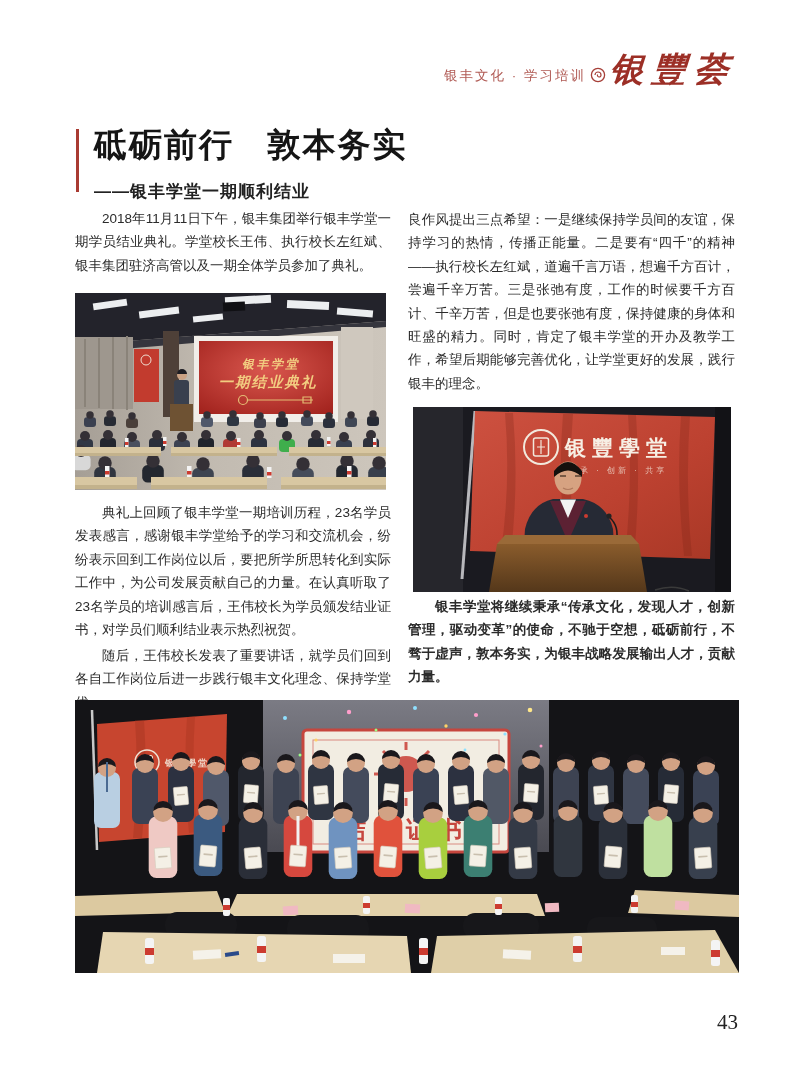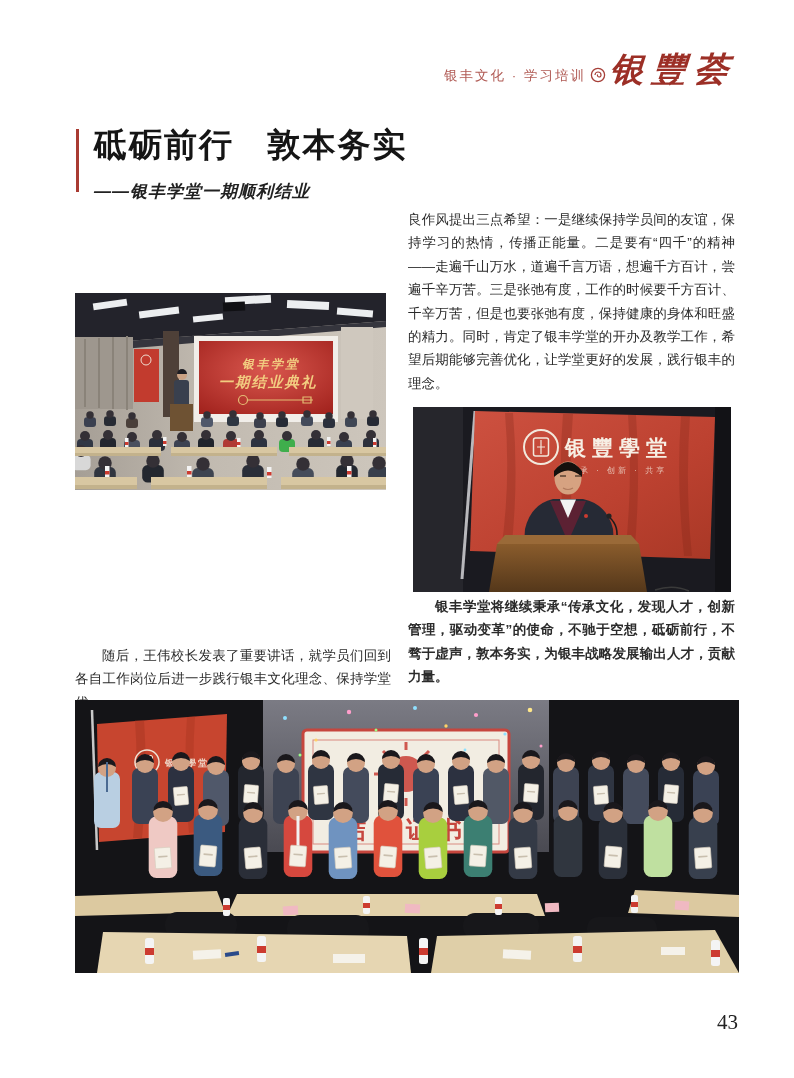--- a/index.html
+++ b/index.html
@@ -19,21 +19,21 @@
     transform:skewX(-4deg);
   }
 
   
   .title-block{position:absolute;left:76px;top:126px;}
   .accent-bar{position:absolute;left:0;top:3px;width:3px;height:63px;background:#a93b32;}
   .article-title{
     margin:0 0 16px 18px;font-size:33px;font-weight:900;color:#151515;
     letter-spacing:2px;white-space:pre;line-height:1.15;
   }
-  .article-subtitle{margin:9px 0 0 18px;font-size:17px;font-weight:bold;color:#222;letter-spacing:1px;font-style:italic;}
+  .article-subtitle{margin:9px 0 0 18px;font-size:17px;font-weight:bold;color:#222;letter-spacing:1px;}
 
   
   .para{
     position:absolute;font-size:13.5px;line-height:23.4px;text-align:justify;
     color:#2b2b2b;margin:0;
   }
   .indent{text-indent:2em;}
   .p1{left:75px;top:207px;width:316px;}
   .p2{left:75px;top:501px;width:316px;}
   .p3a{left:75px;top:644px;width:316px;}
@@ -70,22 +70,24 @@
     </span>
     <span class="logo-script">银豐荟</span>
   </div>
 
   <div class="title-block">
     <div class="accent-bar"></div>
     <h1 class="article-title">砥砺前行   敦本务实</h1>
     <div class="article-subtitle">——银丰学堂一期顺利结业</div>
   </div>
 
+  <p class="para indent p1">2018年11月11日下午，银丰集团举行银丰学堂一期学员结业典礼。学堂校长王伟、执行校长左红斌、银丰集团驻济高管以及一期全体学员参加了典礼。</p>
+  <p class="para indent p2">典礼上回顾了银丰学堂一期培训历程，23名学员发表感言，感谢银丰学堂给予的学习和交流机会，纷纷表示回到工作岗位以后，要把所学所思转化到实际工作中，为公司发展贡献自己的力量。在认真听取了23名学员的培训感言后，王伟校长为学员颁发结业证书，对学员们顺利结业表示热烈祝贺。</p>
   <p class="para indent p3a">随后，王伟校长发表了重要讲话，就学员们回到各自工作岗位后进一步践行银丰文化理念、保持学堂优</p>
-  <p class="para p3b">良作风提出三点希望：一是继续保持学员间的友谊，保持学习的热情，传播正能量。二是要有“四千”的精神——走遍千山万水，道遍千言万语，想遍千方百计，尝遍千辛万苦。三是张弛有度，工作的时候要千方百计、千辛万苦，但是也要张弛有度，保持健康的身体和旺盛的精力。同时，肯定了银丰学堂的开办及教学工作，希望后期能够完善优化，让学堂更好的发展，践行银丰的理念。</p>
+  <p class="para p3b">良作风提出三点希望：一是继续保持学员间的友谊，保持学习的热情，传播正能量。二是要有“四千”的精神——执行校长左红斌，道遍千言万语，想遍千方百计，尝遍千辛万苦。三是张弛有度，工作的时候要千方百计、千辛万苦，但是也要张弛有度，保持健康的身体和旺盛的精力。同时，肯定了银丰学堂的开办及教学工作，希望后期能够完善优化，让学堂更好的发展，践行银丰的理念。</p>
   <p class="para indent p4">银丰学堂将继续秉承“传承文化，发现人才，创新管理，驱动变革”的使命，不驰于空想，砥砺前行，不骛于虚声，敦本务实，为银丰战略发展输出人才，贡献力量。</p>
 
   <figure class="photo1">
     <svg viewBox="0 0 311 197" preserveAspectRatio="none">
       <defs>
         <radialGradient id="slideg" cx="50%" cy="40%" r="80%">
           <stop offset="0%" stop-color="#d9574e"></stop>
             <stop offset="100%" stop-color="#9e1f1a"></stop>
         </radialGradient>
         <linearGradient id="wallg" x1="0" y1="0" x2="1" y2="0">

